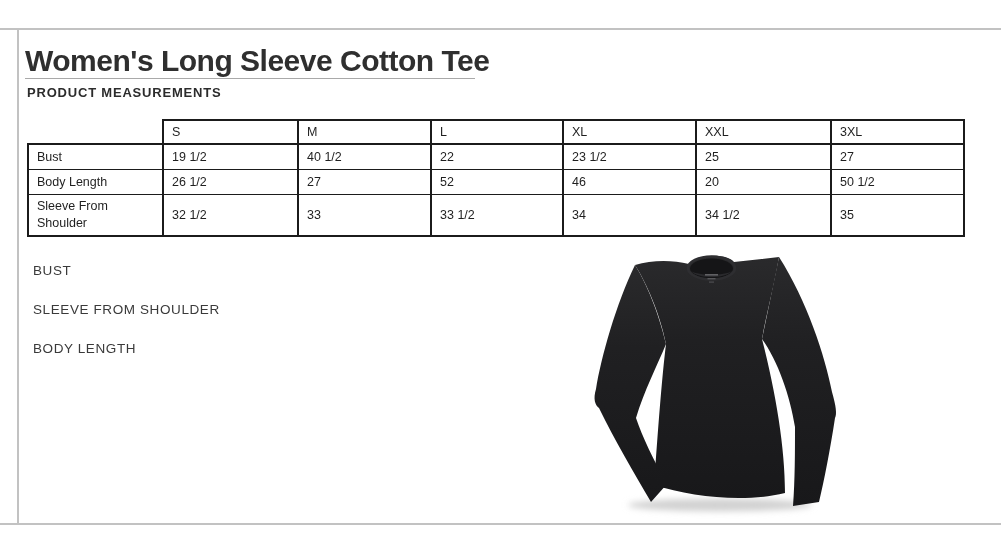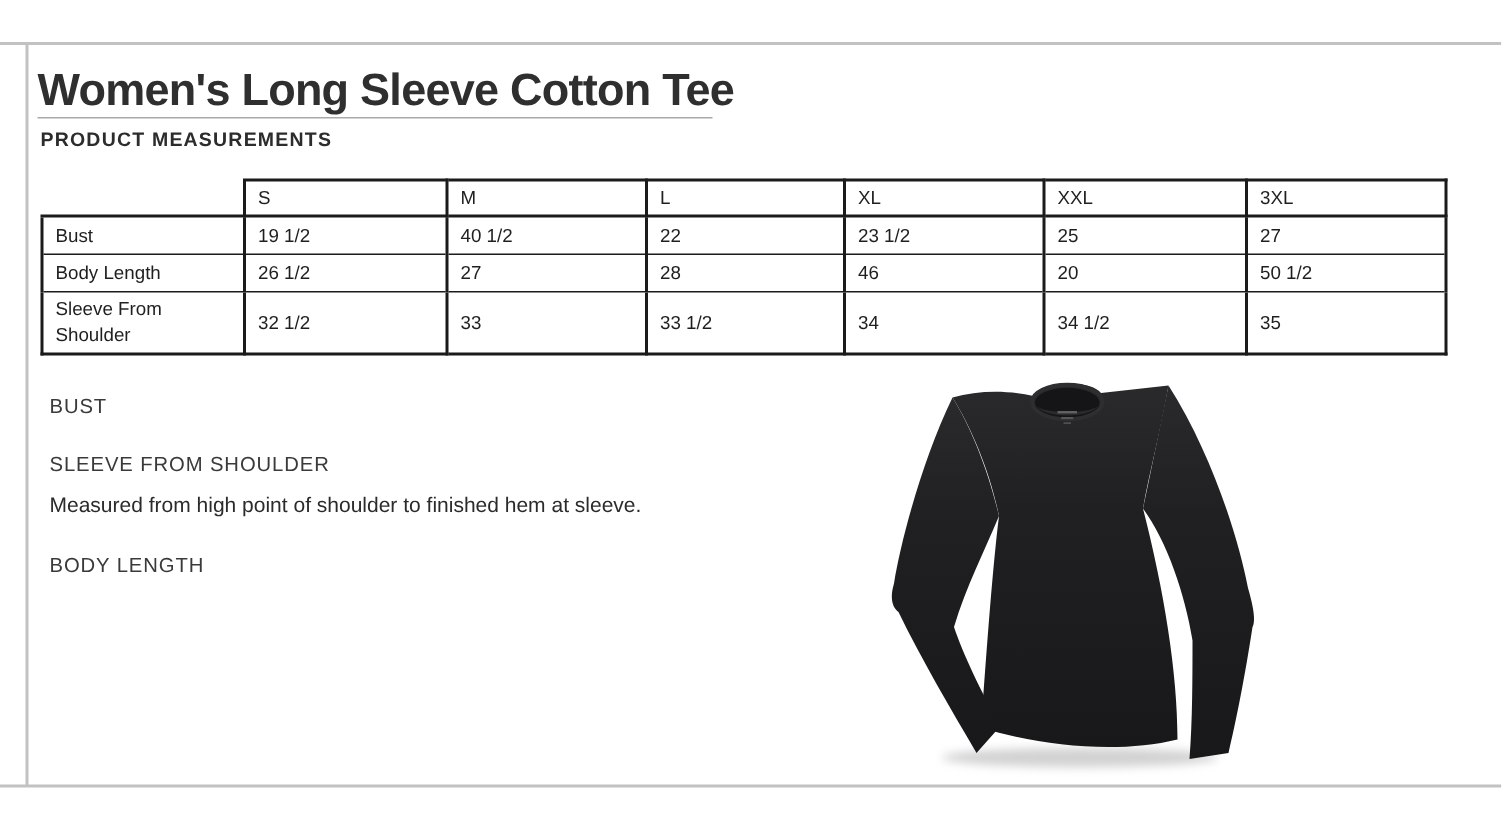--- a/index.html
+++ b/index.html
@@ -95,21 +95,21 @@
         <td>40 1/2</td>
         <td>22</td>
         <td>23 1/2</td>
         <td>25</td>
         <td>27</td>
       </tr>
       <tr>
         <td class="row-label">Body Length</td>
         <td>26 1/2</td>
         <td>27</td>
-        <td>28</td>
+        <td>52</td>
         <td>46</td>
         <td>20</td>
         <td>50 1/2</td>
       </tr>
       <tr class="row-tall">
         <td class="row-label">Sleeve From Shoulder</td>
         <td>32 1/2</td>
         <td>33</td>
         <td>33 1/2</td>
         <td>34</td>
@@ -118,21 +118,20 @@
       </tr>
     </tbody>
   </table>
 
   <div class="sections">
     <div class="section">
       <h3 class="section-heading">BUST</h3>
     </div>
     <div class="section">
       <h3 class="section-heading">SLEEVE FROM SHOULDER</h3>
-      <p class="section-body">Measured from high point of shoulder to finished hem at sleeve.</p>
     </div>
     <div class="section">
       <h3 class="section-heading">BODY LENGTH</h3>
     </div>
   </div>
 
   <div class="product-photo">
     <svg width="246" height="274" viewBox="0 0 246 274" xmlns="http://www.w3.org/2000/svg">
       <defs>
         <linearGradient id="shirtFill" x1="0" y1="0" x2="0" y2="1">

